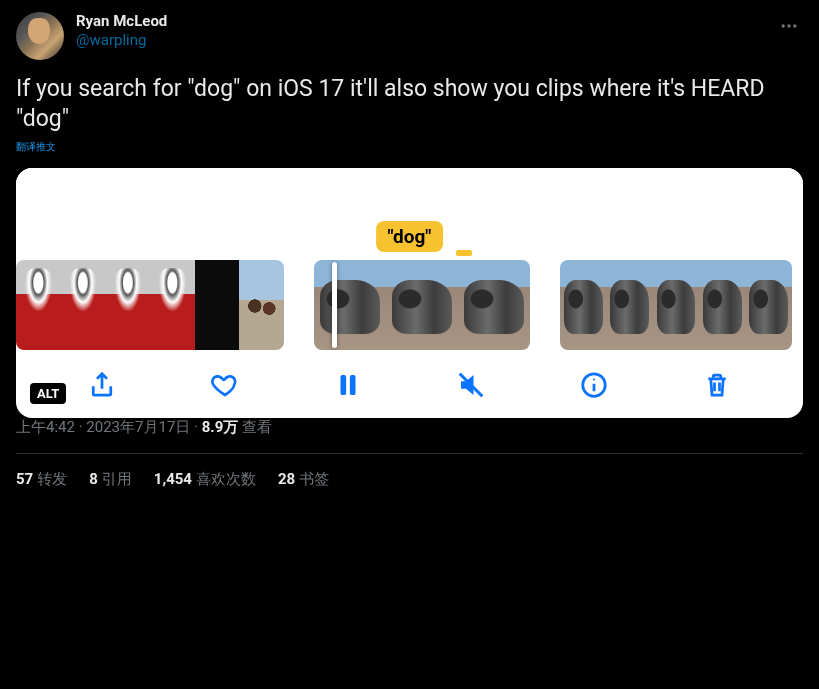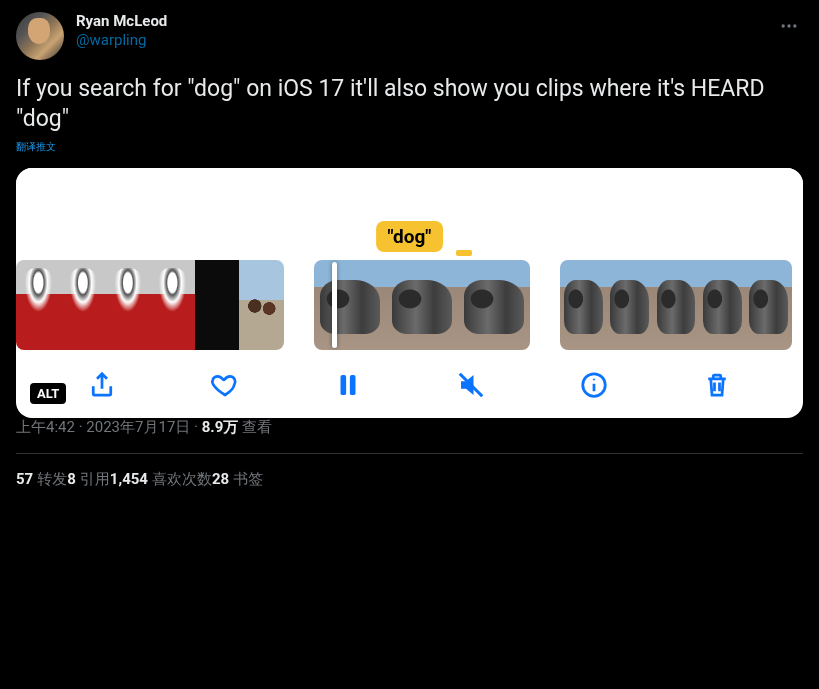--- a/index.html
+++ b/index.html
@@ -200,20 +200,21 @@
     font-size: 15px;
   }
   .meta-row .views-num { color: #e7e9ea; font-weight: 700; }
   .divider {
     height: 1px;
     background: #2f3336;
     margin-top: 16px;
   }
   .stats-row {
     display: flex;
+    gap: 22px;
     padding: 16px 0 0 0;
     font-size: 15px;
     color: #71767b;
   }
   .stats-row .num { color: #e7e9ea; font-weight: 700; margin-right: 4px; }
 </style>
 </head>
 <body>
 
 <div class="tweet">

